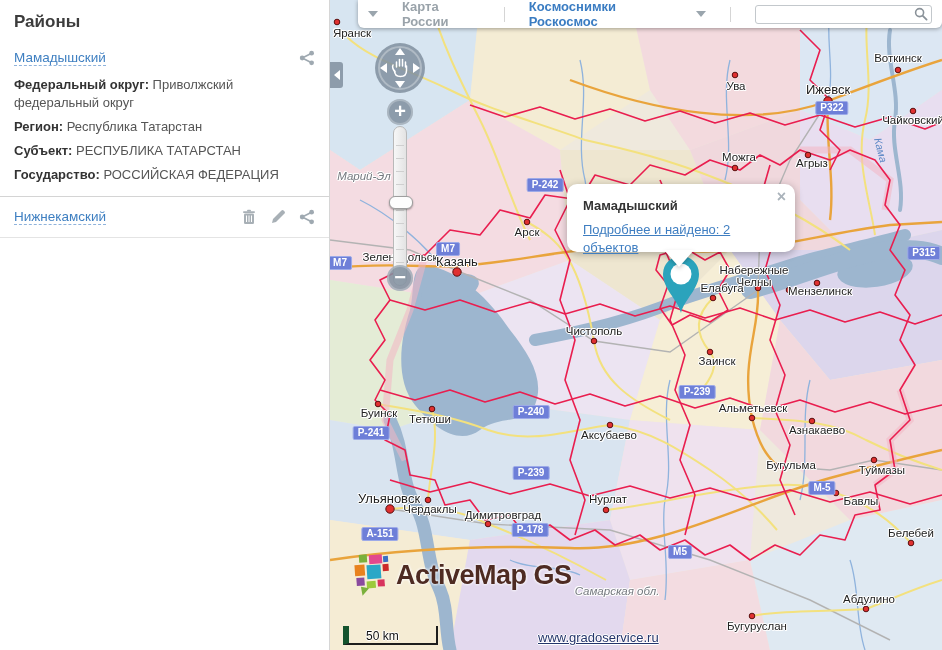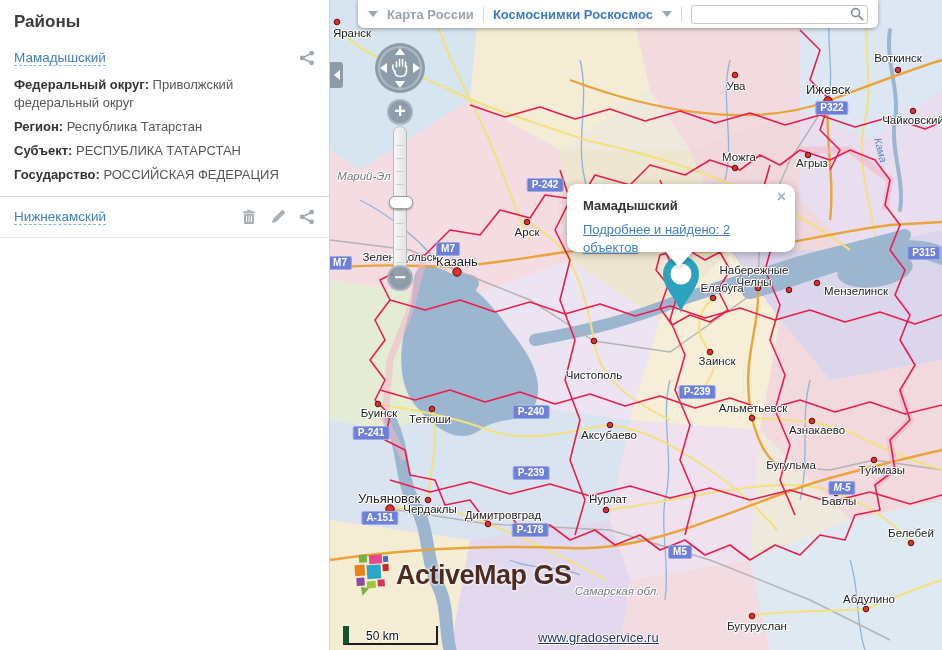--- a/index.html
+++ b/index.html
@@ -32,21 +32,21 @@
   .maplabel.dim{color:#75797f;font-style:italic;}
   .maplabel.water{color:#5b87c5;font-style:italic;font-size:10.5px;
                   transform:translate(-50%,-50%) rotate(75deg);text-shadow:none;}
   .roadbadge{position:absolute;transform:translate(-50%,-50%);background:#6e7fd8;color:#fff;
              border:1px solid #9daae8;border-radius:2px;font-size:10px;font-weight:bold;
              padding:0px 4px;line-height:12px;z-index:2;pointer-events:none;white-space:nowrap;}
 
   
   #toolbar{position:absolute;left:28px;top:0;height:28px;z-index:6;display:flex;align-items:center;
            background:#fff;border-radius:0 0 6px 6px;box-shadow:0 1px 4px rgba(0,0,0,.35);
-           padding:0 10px;gap:9px;}
+           padding:0 10px;gap:24px;}
   .caret{width:0;height:0;border-left:5px solid transparent;border-right:5px solid transparent;
          border-top:6px solid #9aa5ad;cursor:pointer;}
   .tb-sep{width:1px;height:15px;background:#d5d5d5;}
   .layer-base{font-size:13px;font-weight:bold;color:#9aa3aa;cursor:pointer;}
   .layer-active{font-size:13px;font-weight:bold;color:#3a7cc2;cursor:pointer;}
   .search-wrap{position:relative;display:flex;align-items:center;}
   #search-input{width:150px;height:17px;border:1px solid #c3c8cc;border-radius:3px;
                 font-size:12px;padding:0 20px 0 5px;outline:none;color:#444;}
   .search-ico{position:absolute;right:4px;top:2px;}
 
@@ -296,54 +296,54 @@
         <div class="maplabel" style="left: 406px; top: 86px;">Ува</div>
         <div class="maplabel big" style="left: 498px; top: 90px;">Ижевск</div>
         <div class="maplabel" style="left: 583px; top: 120px;">Чайковский</div>
         <div class="maplabel" style="left: 409px; top: 157px;">Можга</div>
         <div class="maplabel" style="left: 482px; top: 163px;">Агрыз</div>
         <div class="maplabel dim" style="left: 34px; top: 176px;">Марий-Эл</div>
         <div class="maplabel water" style="left: 551px; top: 150px;">Кама</div>
         <div class="maplabel" style="left: 197px; top: 232px;">Арск</div>
         <div class="maplabel" style="left: 70px; top: 257px;">Зеленодольск</div>
         <div class="maplabel big" style="left: 127px; top: 262px;">Казань</div>
-        <div class="maplabel" style="left: 264px; top: 331px; margin-top: 44px;">Чистополь</div>
+        <div class="maplabel" style="left: 264px; top: 331px;">Чистополь</div>
         <div class="maplabel" style="left: 424px; top: 276px;">Набережные
 Челны</div>
         <div class="maplabel" style="left: 392px; top: 288px;">Елабуга</div>
-        <div class="maplabel" style="left: 490px; top: 291px; margin-left: 36px;">Мензелинск</div>
+        <div class="maplabel" style="left: 490px; top: 291px;">Мензелинск</div>
         <div class="maplabel" style="left: 387px; top: 361px;">Заинск</div>
         <div class="maplabel" style="left: 423px; top: 408px;">Альметьевск</div>
         <div class="maplabel" style="left: 487px; top: 430px;">Азнакаево</div>
         <div class="maplabel" style="left: 49px; top: 413px;">Буинск</div>
         <div class="maplabel" style="left: 100px; top: 419px;">Тетюши</div>
         <div class="maplabel" style="left: 279px; top: 435px;">Аксубаево</div>
         <div class="maplabel" style="left: 278px; top: 499px; text-align: center;">Нурлат</div>
         <div class="maplabel" style="left: 461px; top: 465px;">Бугульма</div>
         <div class="maplabel" style="left: 545px; top: 470px; margin-left: 7px;">Туймазы</div>
-        <div class="maplabel" style="left: 509px; top: 501px;">Бавлы</div>
+        <div class="maplabel" style="left: 531px; top: 501px;">Бавлы</div>
         <div class="maplabel" style="left: 581px; top: 533px;">Белебей</div>
         <div class="maplabel big" style="left: 59px; top: 499px;">Ульяновск</div>
         <div class="maplabel" style="left: 100px; top: 509px;">Чердаклы</div>
         <div class="maplabel" style="left: 173px; top: 515px;">Димитровград</div>
         <div class="maplabel dim" style="left: 287px; top: 591px;">Самарская обл.</div>
         <div class="maplabel" style="left: 539px; top: 599px;">Абдулино</div>
         <div class="maplabel" style="left: 427px; top: 626px;">Бугуруслан</div>
         <div class="roadbadge" style="left: 502px; top: 108px;">Р322</div>
         <div class="roadbadge" style="left: 215px; top: 185px;">Р-242</div>
         <div class="roadbadge" style="left: 594px; top: 231px; margin-top: 22px;">Р315</div>
         <div class="roadbadge" style="left: 118px; top: 249px;">М7</div>
         <div class="roadbadge" style="left: 10px; top: 263px;">М7</div>
         <div class="roadbadge" style="left: 367px; top: 392px;">Р-239</div>
         <div class="roadbadge" style="left: 201px; top: 412px; text-align: right;">Р-240</div>
         <div class="roadbadge" style="left: 41px; top: 433px;">Р-241</div>
         <div class="roadbadge" style="left: 201px; top: 473px;">Р-239</div>
-        <div class="roadbadge" style="left: 50px; top: 518px;">А-151</div>
+        <div class="roadbadge" style="left: 50px; top: 534px;">А-151</div>
         <div class="roadbadge" style="left: 200px; top: 530px;">Р-178</div>
-        <div class="roadbadge" style="left: 512px; top: 488px; font-style: italic;">М-5</div>
+        <div class="roadbadge" style="left: 492px; top: 488px;">М-5</div>
         <div class="roadbadge" style="left: 350px; top: 552px;">М5</div>
       </div>
 
     <div id="toolbar">
       <span class="caret"></span>
       <span class="layer-base">Карта России</span>
       <span class="tb-sep"></span>
       <span class="layer-active">Космоснимки Роскосмос</span>
       <span class="caret"></span>
       <span class="tb-sep"></span>

